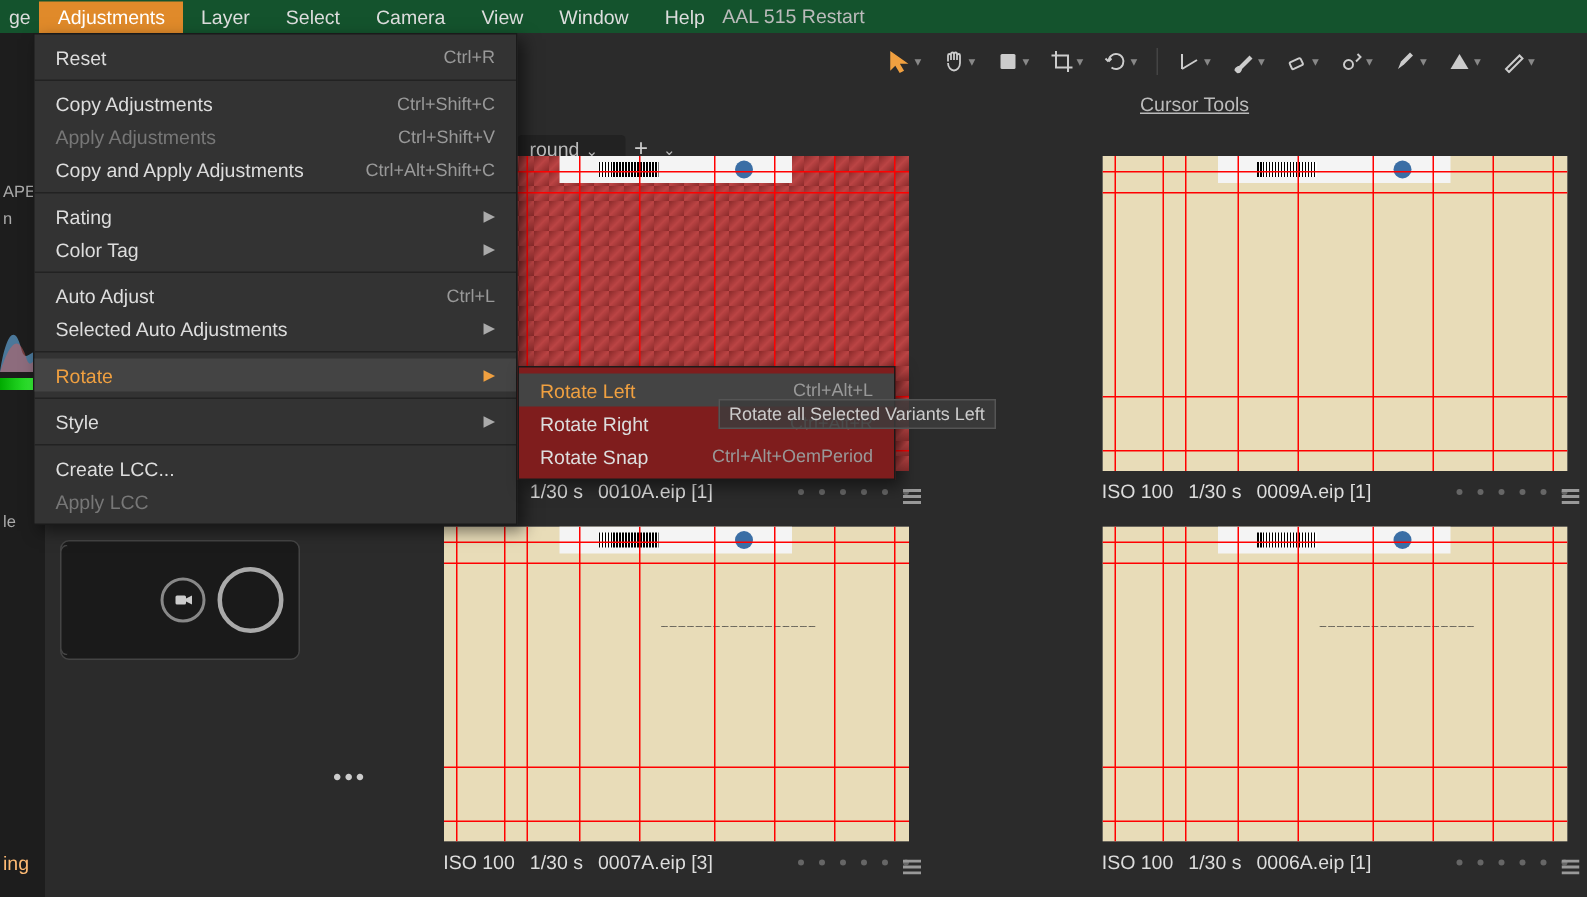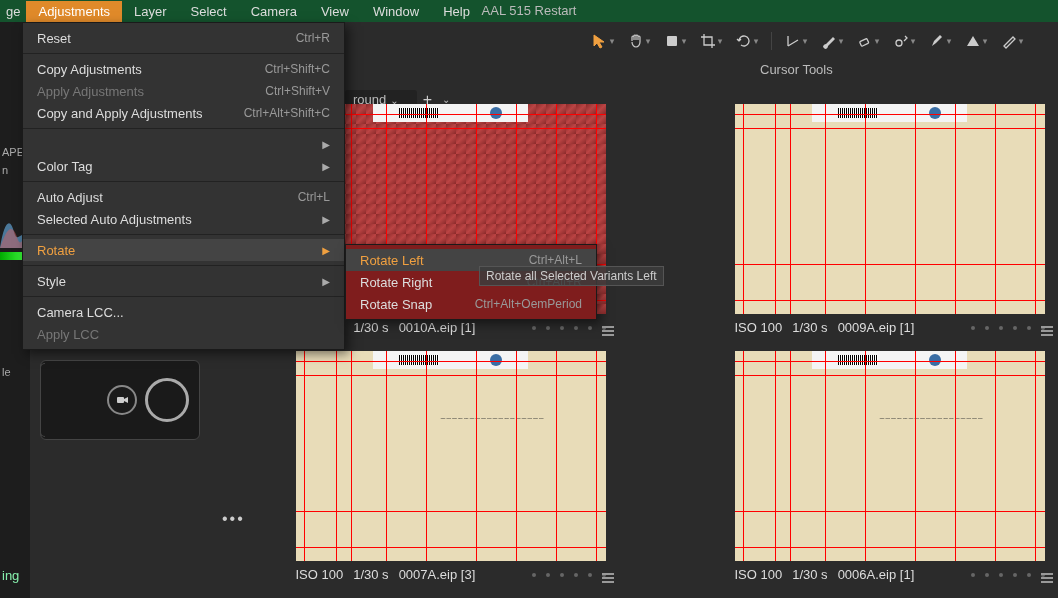--- a/index.html
+++ b/index.html
@@ -7,21 +7,21 @@
 
 .menubar { height: 22px; background: #14532d; display: flex; align-items: center; padding: 0 4px; }
 .menubar-item { padding: 3px 12px; cursor: pointer; color: #ddd; }
 .menubar-item.active { background: #e08a2a; color: #fff; }
 
 .title-area { position: absolute; top: 3px; left: 0; right: 0; text-align: center; pointer-events: none; color: #bbb; }
 
 .toolbar { position: absolute; top: 30px; right: 30px; display: flex; align-items: center; gap: 4px; }
 .toolbar .tool { width: 32px; height: 22px; display: flex; align-items: center; justify-content: center; color: #ccc; font-size: 13px; }
 .toolbar .tool.active svg { stroke: #f0a040; fill: #f0a040; }
-.subtoolbar-label { position: absolute; top: 62px; left: 760px; color: #bbb; }
+.subtoolbar-label { position: absolute; top: 62px; left: 760px; color: #bbb; text-decoration: underline; }
 
 .left-panel { position: absolute; top: 22px; left: 0; width: 30px; height: 576px; background: #1d1d1d; color: #aaa; font-size: 11px; padding-top: 20px; overflow: hidden;}
 .left-panel div { margin: 6px 2px; white-space: nowrap;}
 
 .dropdown-menu { position: absolute; top: 22px; left: 22px; width: 323px; background: #333; border: 1px solid #1a1a1a; box-shadow: 4px 4px 10px rgba(0,0,0,0.5); z-index: 100; padding: 4px 0; }
 .menu-row { display: flex; align-items: center; height: 22px; padding: 0 14px; color: #ddd; }
 .menu-row.disabled { color: #777; }
 .menu-row.hover { background: #444; color: #f0a040; }
 .menu-row .label { flex: 1; }
 .menu-row .shortcut { color: #999; font-size: 12px; }
@@ -54,21 +54,21 @@
 .caption { display: flex; align-items: center; gap: 10px; margin-top: 6px; color: #ddd; width: 310px; }
 .caption .dots { margin-left: auto; display: flex; gap: 10px; align-items: center; color: #777;}
 .caption .dots span { width:4px;height:4px;border-radius:50%;background:#666;display:inline-block;}
 .caption .listicon svg { display:block; }
 
 .side-controls { position: absolute; top: 360px; left: 40px; width: 160px; height: 80px; border: 1px solid #444; border-radius: 6px; background: #1a1a1a; display: flex; align-items: center; justify-content: flex-end; gap: 8px; padding-right: 10px;}
 .circle-btn { width: 30px; height: 30px; border: 2px solid #888; border-radius: 50%; display:flex; align-items:center; justify-content:center;}
 .circle-btn.big { width: 44px; height: 44px; border-width: 3px; border-color:#aaa;}
 .more-dots { position: absolute; left: 222px; color: #ccc; font-size: 16px; letter-spacing: 2px;}
 .more-dots.a { top: 510px;}
-.ing-label { position: absolute; top: 568px; left: 2px; color: #86efac;}
+.ing-label { position: absolute; top: 568px; left: 2px; color: #fdba74;}
 .green-strip { position:absolute; top: 252px; left: 0; width: 28px; height: 8px; background: linear-gradient(90deg,#0a0,#4f4);}
 .hist { position:absolute; top: 212px; left: 0; width: 28px; height: 36px; }
 .hist svg { display:block;}
 
 .icon-svg { width: 16px; height: 16px; vertical-align: middle; }
 
 .ddarr { font-size: 9px; color:#888; margin-left:2px;}
 </style>
 </head>
 <body>
@@ -164,21 +164,21 @@
 </div>
 <div class="subtoolbar-label">Cursor Tools</div>
 
 <div class="second-toolbar">
   <div class="field"><span>round</span><span class="chev">⌄</span></div>
   <div class="plus-icon">+</div>
   <span class="chev">⌄</span>
 </div>
 
 <div class="left-panel">
-  <div style="margin-top:104px;">APE</div>
+  <div style="margin-top:80px;">APE</div>
   <div>n</div>
   <div style="margin-top:190px;">le</div>
 </div>
 <div class="hist">
   <svg width="28" height="36" viewBox="0 0 28 36">
       <path d="M0 36 C 4 10, 10 4, 14 20 C 18 36, 24 8, 28 36 Z" fill="#60a0d0" opacity="0.7"></path>
       <path d="M0 36 C 6 18, 12 8, 18 28 C 22 38, 26 12, 28 36 Z" fill="#d06060" opacity="0.5"></path>
     </svg>
 </div>
 <div class="green-strip"></div>
@@ -210,20 +210,21 @@
   <div class="menu-row disabled">
       <span class="label">Apply Adjustments</span>
       <span class="shortcut">Ctrl+Shift+V</span>
     </div>
   <div class="menu-row">
       <span class="label">Copy and Apply Adjustments</span>
       <span class="shortcut">Ctrl+Alt+Shift+C</span>
     </div>
   <div class="menu-sep"></div>
   <div class="menu-row">
+      <span class="label">Rating</span>
       <span class="arrow">▶</span>
     </div>
   <div class="menu-row">
       <span class="label">Color Tag</span>
       <span class="arrow">▶</span>
     </div>
   <div class="menu-sep"></div>
   <div class="menu-row">
       <span class="label">Auto Adjust</span>
       <span class="shortcut">Ctrl+L</span>
@@ -237,21 +238,21 @@
       <span class="label">Rotate</span>
       <span class="arrow" style="color:#f0a040;">▶</span>
     </div>
   <div class="menu-sep"></div>
   <div class="menu-row">
       <span class="label">Style</span>
       <span class="arrow">▶</span>
     </div>
   <div class="menu-sep"></div>
   <div class="menu-row">
-      <span class="label">Camera LCC...</span>
+      <span class="label">Create LCC...</span>
     </div>
   <div class="menu-row disabled">
       <span class="label">Apply LCC</span>
     </div>
 </div>
 
 <div class="submenu">
   <div class="menu-row hover">
       <span class="label">Rotate Left</span>
       <span class="shortcut">Ctrl+Alt+L</span>

